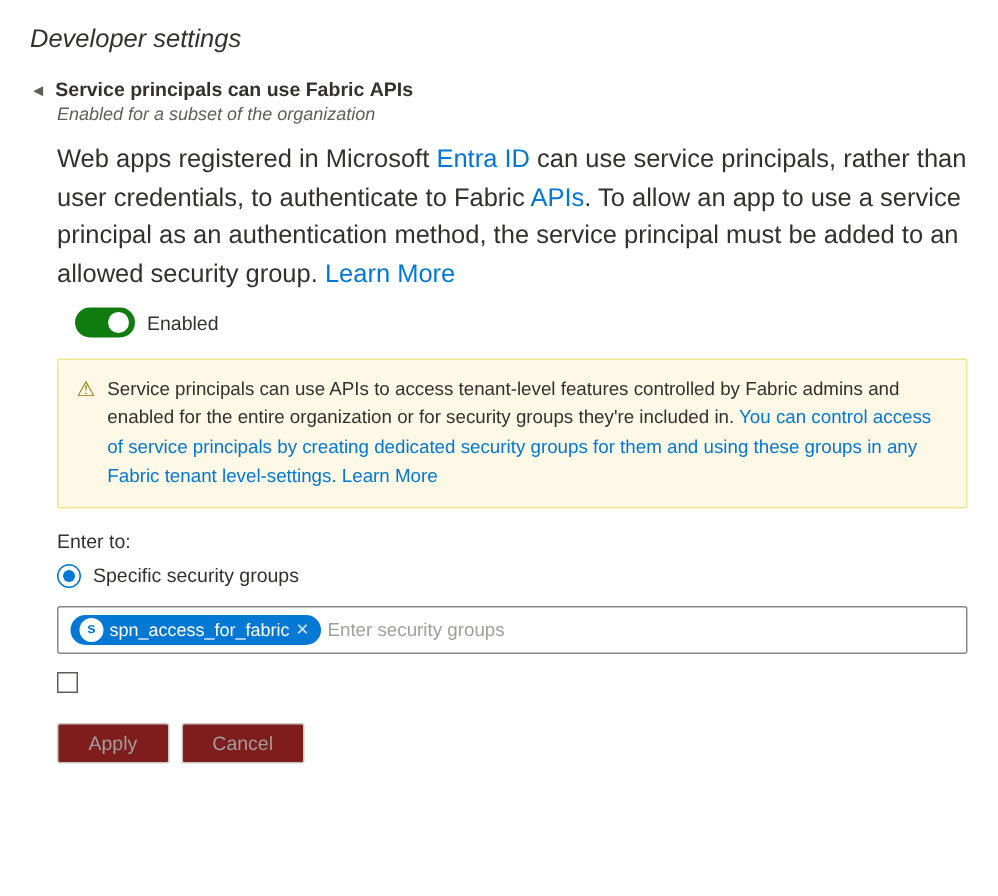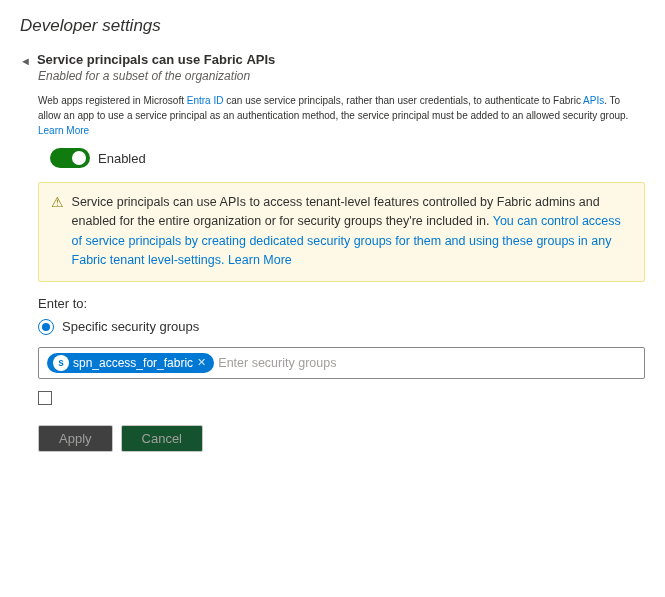--- a/index.html
+++ b/index.html
@@ -40,21 +40,21 @@
       font-weight: 700;
     }
     .section-subtitle {
       font-size: 12px;
       color: #605e5c;
       font-style: italic;
       margin-left: 18px;
       margin-bottom: 10px;
     }
     .description {
-      font-size: 10px;
+      font-size: 17px;
       color: #323130;
       line-height: 1.5;
       margin-left: 18px;
       margin-bottom: 10px;
     }
     .description a, .learn-more {
       color: #0078d4;
       text-decoration: none;
       cursor: pointer;
     }
@@ -229,26 +229,26 @@
     }
     .btn {
       padding: 5px 20px;
       font-size: 13px;
       border: 1px solid #8a8886;
       border-radius: 2px;
       cursor: pointer;
       font-family: inherit;
     }
     .btn-primary {
-      background: #404040;
+      background: #7f1d1d;
       color: #a19f9d;
       border-color: #c8c6c4;
     }
     .btn-secondary {
-      background: #14532d;
+      background: #7f1d1d;
       color: #a19f9d;
       border-color: #c8c6c4;
     }
     .highlight-blue { color: #0078d4; }
   </style>
 </head>
 <body>
 
 <h1 class="page-title">Developer settings</h1>
 

